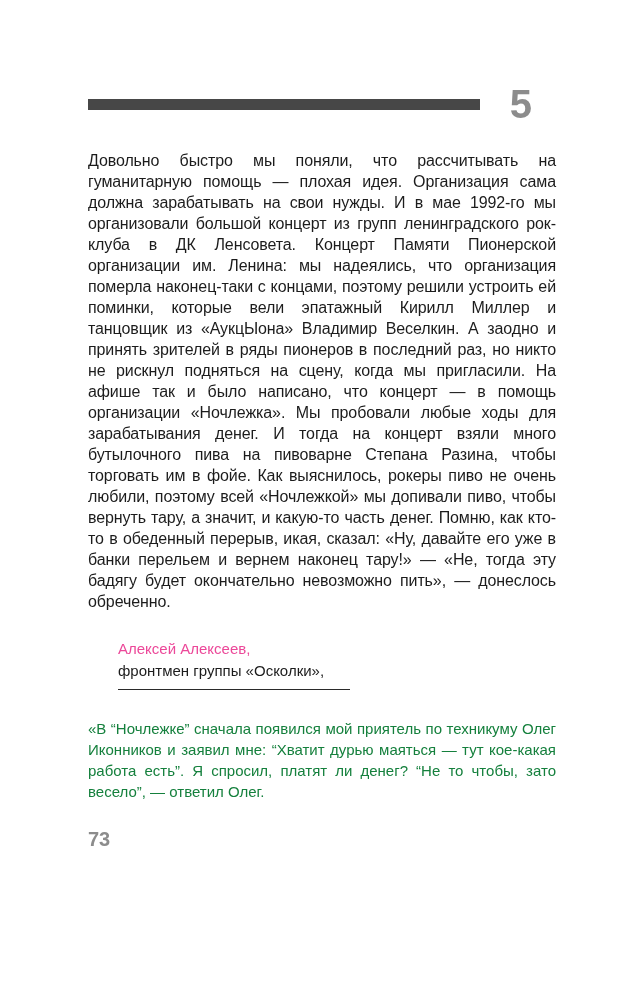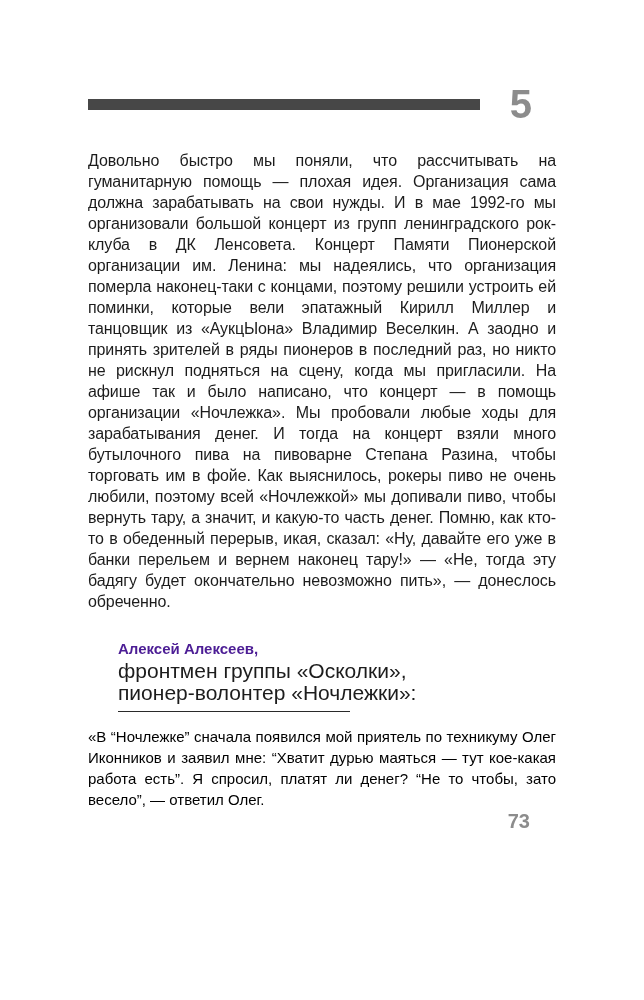--- a/index.html
+++ b/index.html
@@ -46,48 +46,49 @@
     -webkit-hyphens: auto;
   }
   .para-1 { margin-top: 22px; }
   .para-2 { margin-top: 26px; }
   .attribution {
     margin-top: 26px;
     margin-left: 30px;
   }
   .attribution-name {
     font-size: 15px;
-    font-weight: bold;
+    font-weight: normal;
     line-height: 22px;
-    color: #4c1d95;
+    color: #ec4899;
   }
   .attribution-role {
-    font-size: 21px;
+    font-size: 15px;
     line-height: 22px;
     color: #1c1c1c;
   }
   .attribution-rule {
     width: 232px;
     height: 0;
     border: 0;
     border-top: 1.5px solid #2a2a2a;
     margin: 7px 0 0 0;
   }
   .quote-paragraph {
-    margin: 14px 0 0 0;
+    margin: 28px 0 0 0;
     font-size: 15px;
     line-height: 21px;
     text-align: justify;
-    color: #000000;
+    color: #15803d;
     hyphens: auto;
     -webkit-hyphens: auto;
   }
   .page-number {
+    margin-top: 26px;
     padding-right: 26px;
-    text-align: right;
+    text-align: left;
     font-size: 20px;
     font-weight: bold;
     color: #8c8c8c;
   }
 </style>
 </head>
 <body>
 
 <div class="page">
 
@@ -95,21 +96,20 @@
     <div class="chapter-bar"></div>
     <div class="chapter-number">5</div>
   </div>
 
 
   <p class="body-paragraph para-2" lang="ru">Довольно быстро мы поняли, что рассчитывать на гуманитарную помощь — плохая идея. Организация сама должна зарабатывать на свои нужды. И в мае 1992-го мы организовали большой концерт из групп ленинградского рок-клуба в ДК Ленсовета. Концерт Памяти Пионерской организации им. Ленина: мы надеялись, что организация померла наконец-таки с концами, поэтому решили устроить ей поминки, которые вели эпатажный Кирилл Миллер и танцовщик из «АукцЫона» Владимир Веселкин. А заодно и принять зрителей в ряды пионеров в последний раз, но никто не рискнул подняться на сцену, когда мы пригласили. На афише так и было написано, что концерт — в помощь организации «Ночлежка». Мы пробовали любые ходы для зарабатывания денег. И тогда на концерт взяли много бутылочного пива на пивоварне Степана Разина, чтобы торговать им в фойе. Как выяснилось, рокеры пиво не очень любили, поэтому всей «Ночлежкой» мы допивали пиво, чтобы вернуть тару, а значит, и какую-то часть денег. Помню, как кто-то в обеденный перерыв, икая, сказал: «Ну, давайте его уже в банки перельем и вернем наконец тару!» — «Не, тогда эту бадягу будет окончательно невозможно пить», — донеслось обреченно.</p>
 
   <div class="attribution">
     <div class="attribution-name">Алексей Алексеев,</div>
     <div class="attribution-role">фронтмен группы «Осколки»,</div>
-    <div class="attribution-role">пионер-волонтер «Ночлежки»:</div>
     <hr class="attribution-rule">
   </div>
 
   <p class="quote-paragraph" lang="ru">«В “Ночлежке” сначала появился мой приятель по техникуму Олег Иконников и заявил мне: “Хватит дурью маяться — тут кое-какая работа есть”. Я спросил, платят ли денег? “Не то чтобы, зато весело”, — ответил Олег.</p>
 
   <div class="page-number">73</div>
 
 </div>
 
 </body></html>

